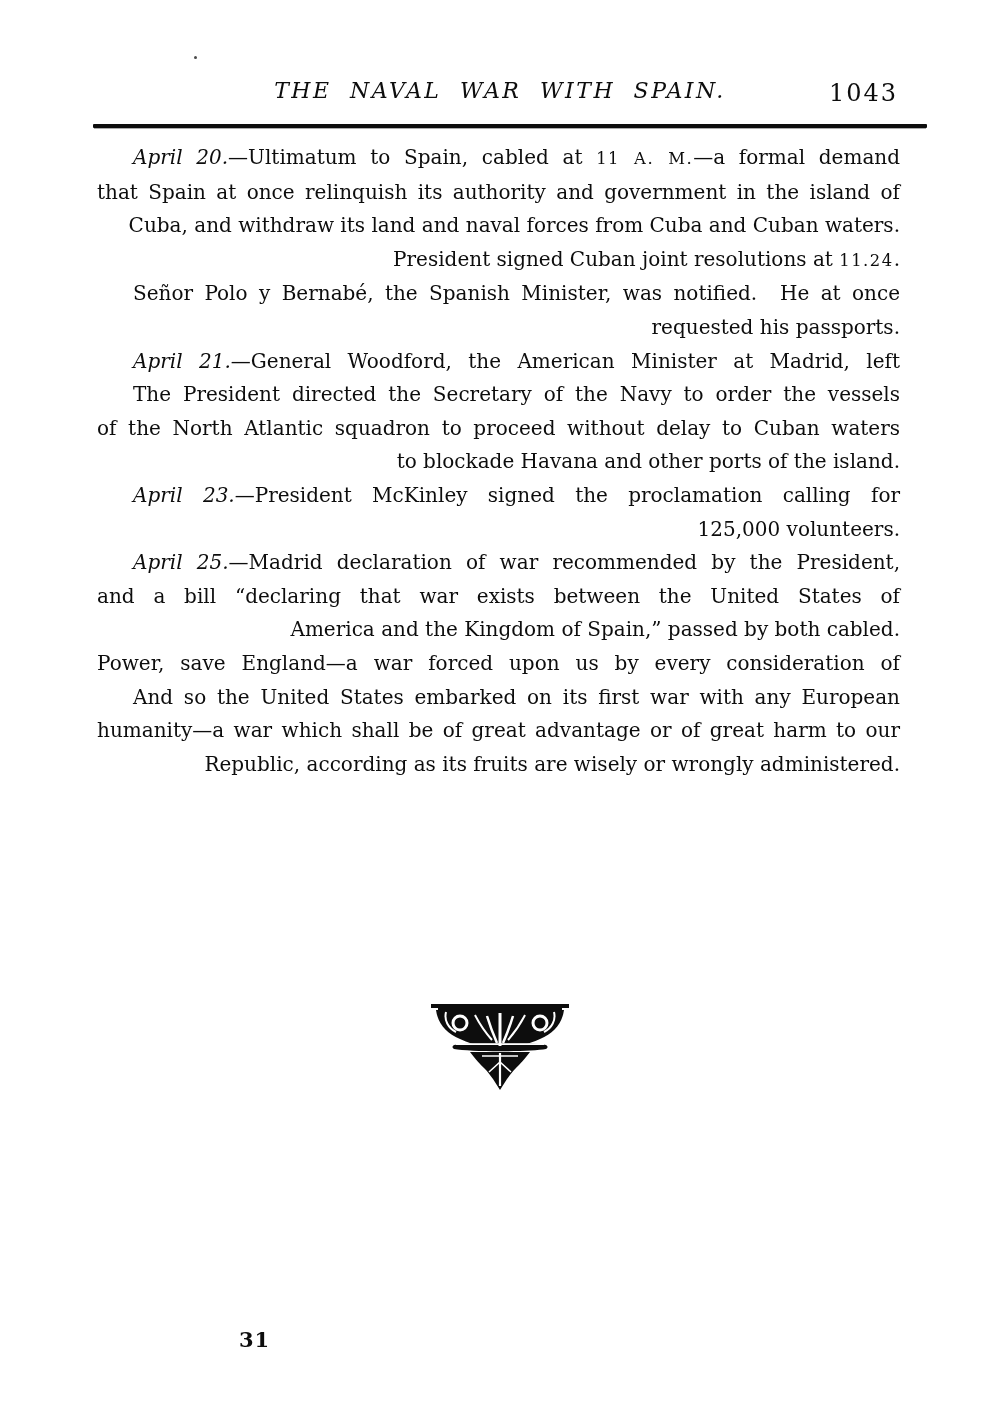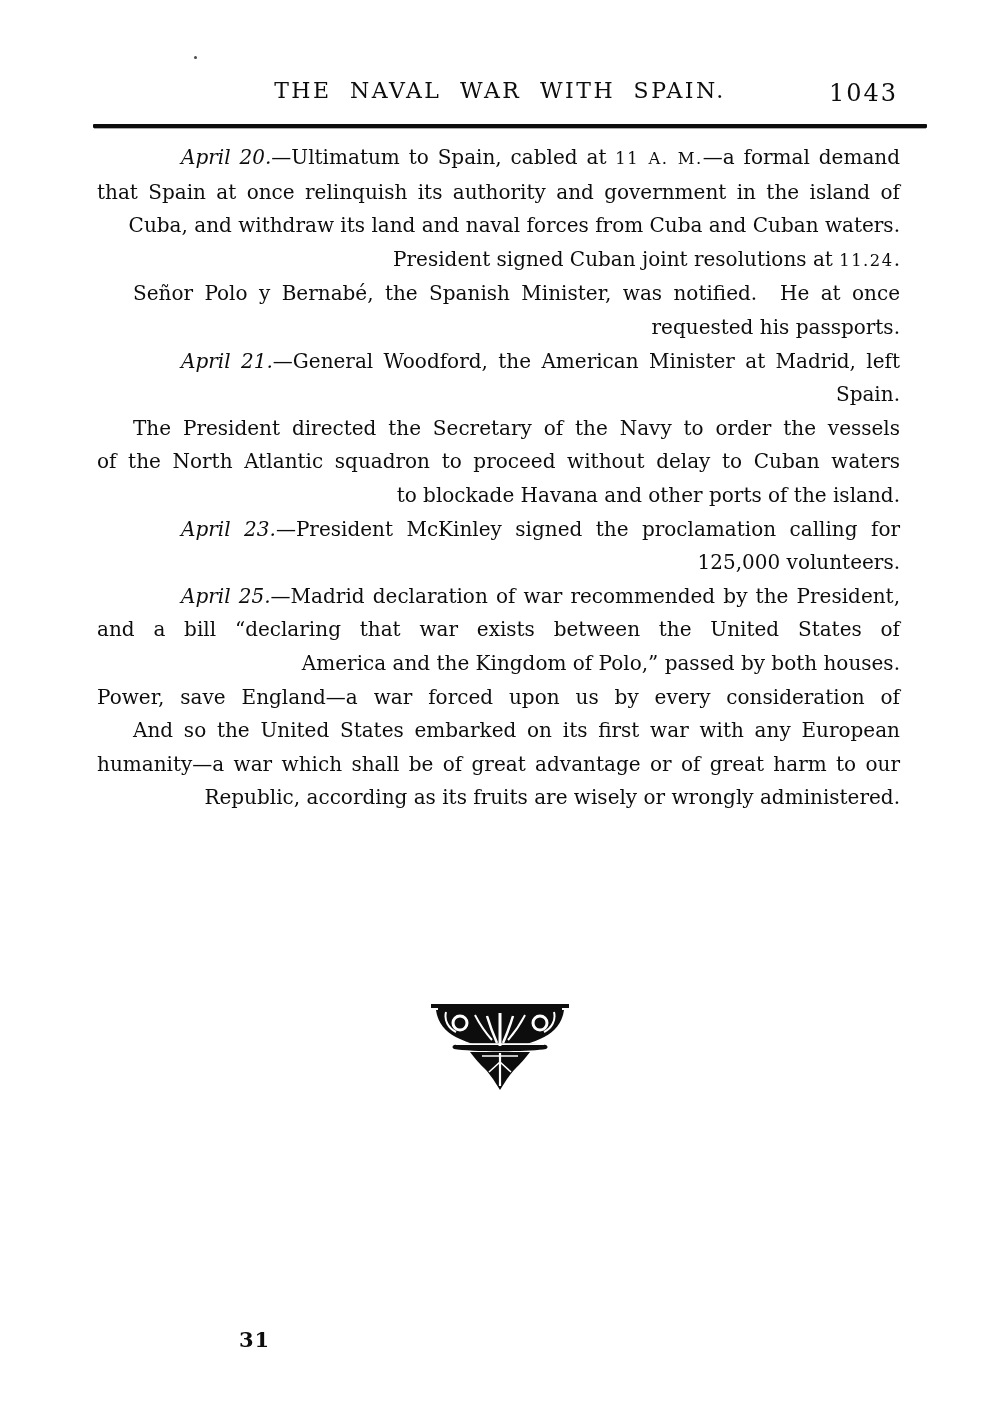--- a/index.html
+++ b/index.html
@@ -30,20 +30,21 @@
     width: 100%;
     height: 28px;
   }
   .running-title {
     display: block;
     text-align: center;
     font-size: 22px;
     letter-spacing: 2.5px;
     word-spacing: 9px;
     white-space: nowrap;
+    font-style: italic;
   }
   .page-number {
     position: absolute;
     right: 102px; top: 1px;
     font-size: 24px;
     letter-spacing: 2px;
   }
   .header-rule {
     position: absolute;
     left: 93px; top: 124px;
@@ -55,21 +56,21 @@
   .body-text {
     position: absolute;
     left: 97px; top: 141px;
     width: 803px;
     font-size: 20px;
     line-height: 33.6px;
   }
   .line { text-align: right; }
   .line.just { text-align: justify; text-align-last: justify; }
   .line.indent { padding-left: 36px; }
-  .seg-italic { font-style: italic; margin-left: 48px; }
+  .seg-italic { font-style: italic; }
   .seg-smallcaps { font-size: 0.82em; letter-spacing: 1.5px; }
   .ornament {
     position: absolute;
     left: 430px; top: 1000px;
     width: 140px; height: 92px;
   }
   .signature-mark {
     position: absolute;
     left: 199px; top: 1327px;
     font-size: 21px;
@@ -93,29 +94,28 @@
   <div class="header-rule"></div>
 
   <div class="body-text">
       <div class="line indent just"><span class="seg-italic">April 20.</span><span>—Ultimatum to Spain, cabled at </span><span class="seg-smallcaps">11 A. M.</span><span>—a formal demand</span></div>
       <div class="line just"><span>that Spain at once relinquish its authority and government in the island of</span></div>
       <div class="line"><span>Cuba, and withdraw its land and naval forces from Cuba and Cuban waters.</span></div>
       <div class="line indent"><span>President signed Cuban joint resolutions at </span><span class="seg-smallcaps">11.24</span><span>.</span></div>
       <div class="line indent just"><span>Señor Polo y Bernabé, the Spanish Minister, was notified.&nbsp; He at once</span></div>
       <div class="line"><span>requested his passports.</span></div>
       <div class="line indent just"><span class="seg-italic">April 21.</span><span>—General Woodford, the American Minister at Madrid, left</span></div>
-      <div class="line"><span>Spain.</span></div>
       <div class="line indent just"><span>The President directed the Secretary of the Navy to order the vessels</span></div>
       <div class="line just"><span>of the North Atlantic squadron to proceed without delay to Cuban waters</span></div>
       <div class="line"><span>to blockade Havana and other ports of the island.</span></div>
       <div class="line indent just"><span class="seg-italic">April 23.</span><span>—President McKinley signed the proclamation calling for</span></div>
       <div class="line"><span>125,000 volunteers.</span></div>
       <div class="line indent just"><span class="seg-italic">April 25.</span><span>—Madrid declaration of war recommended by the President,</span></div>
       <div class="line just"><span>and a bill “declaring that war exists between the United States of</span></div>
-      <div class="line"><span>America and the Kingdom of Polo,” passed by both houses.</span></div>
+      <div class="line"><span>America and the Kingdom of Spain,” passed by both cabled.</span></div>
       <div class="line just"><span>Power, save England—a war forced upon us by every consideration of</span></div>
       <div class="line indent just"><span>And so the United States embarked on its first war with any European</span></div>
       <div class="line just"><span>humanity—a war which shall be of great advantage or of great harm to our</span></div>
       <div class="line"><span>Republic, according as its fruits are wisely or wrongly administered.</span></div>
     </div>
 
   <svg class="ornament" viewBox="0 0 140 92" aria-hidden="true">
     <g fill="var(--ink)">
       <rect x="1" y="4" width="138" height="4"></rect>
       <rect x="8" y="8" width="124" height="2"></rect>

